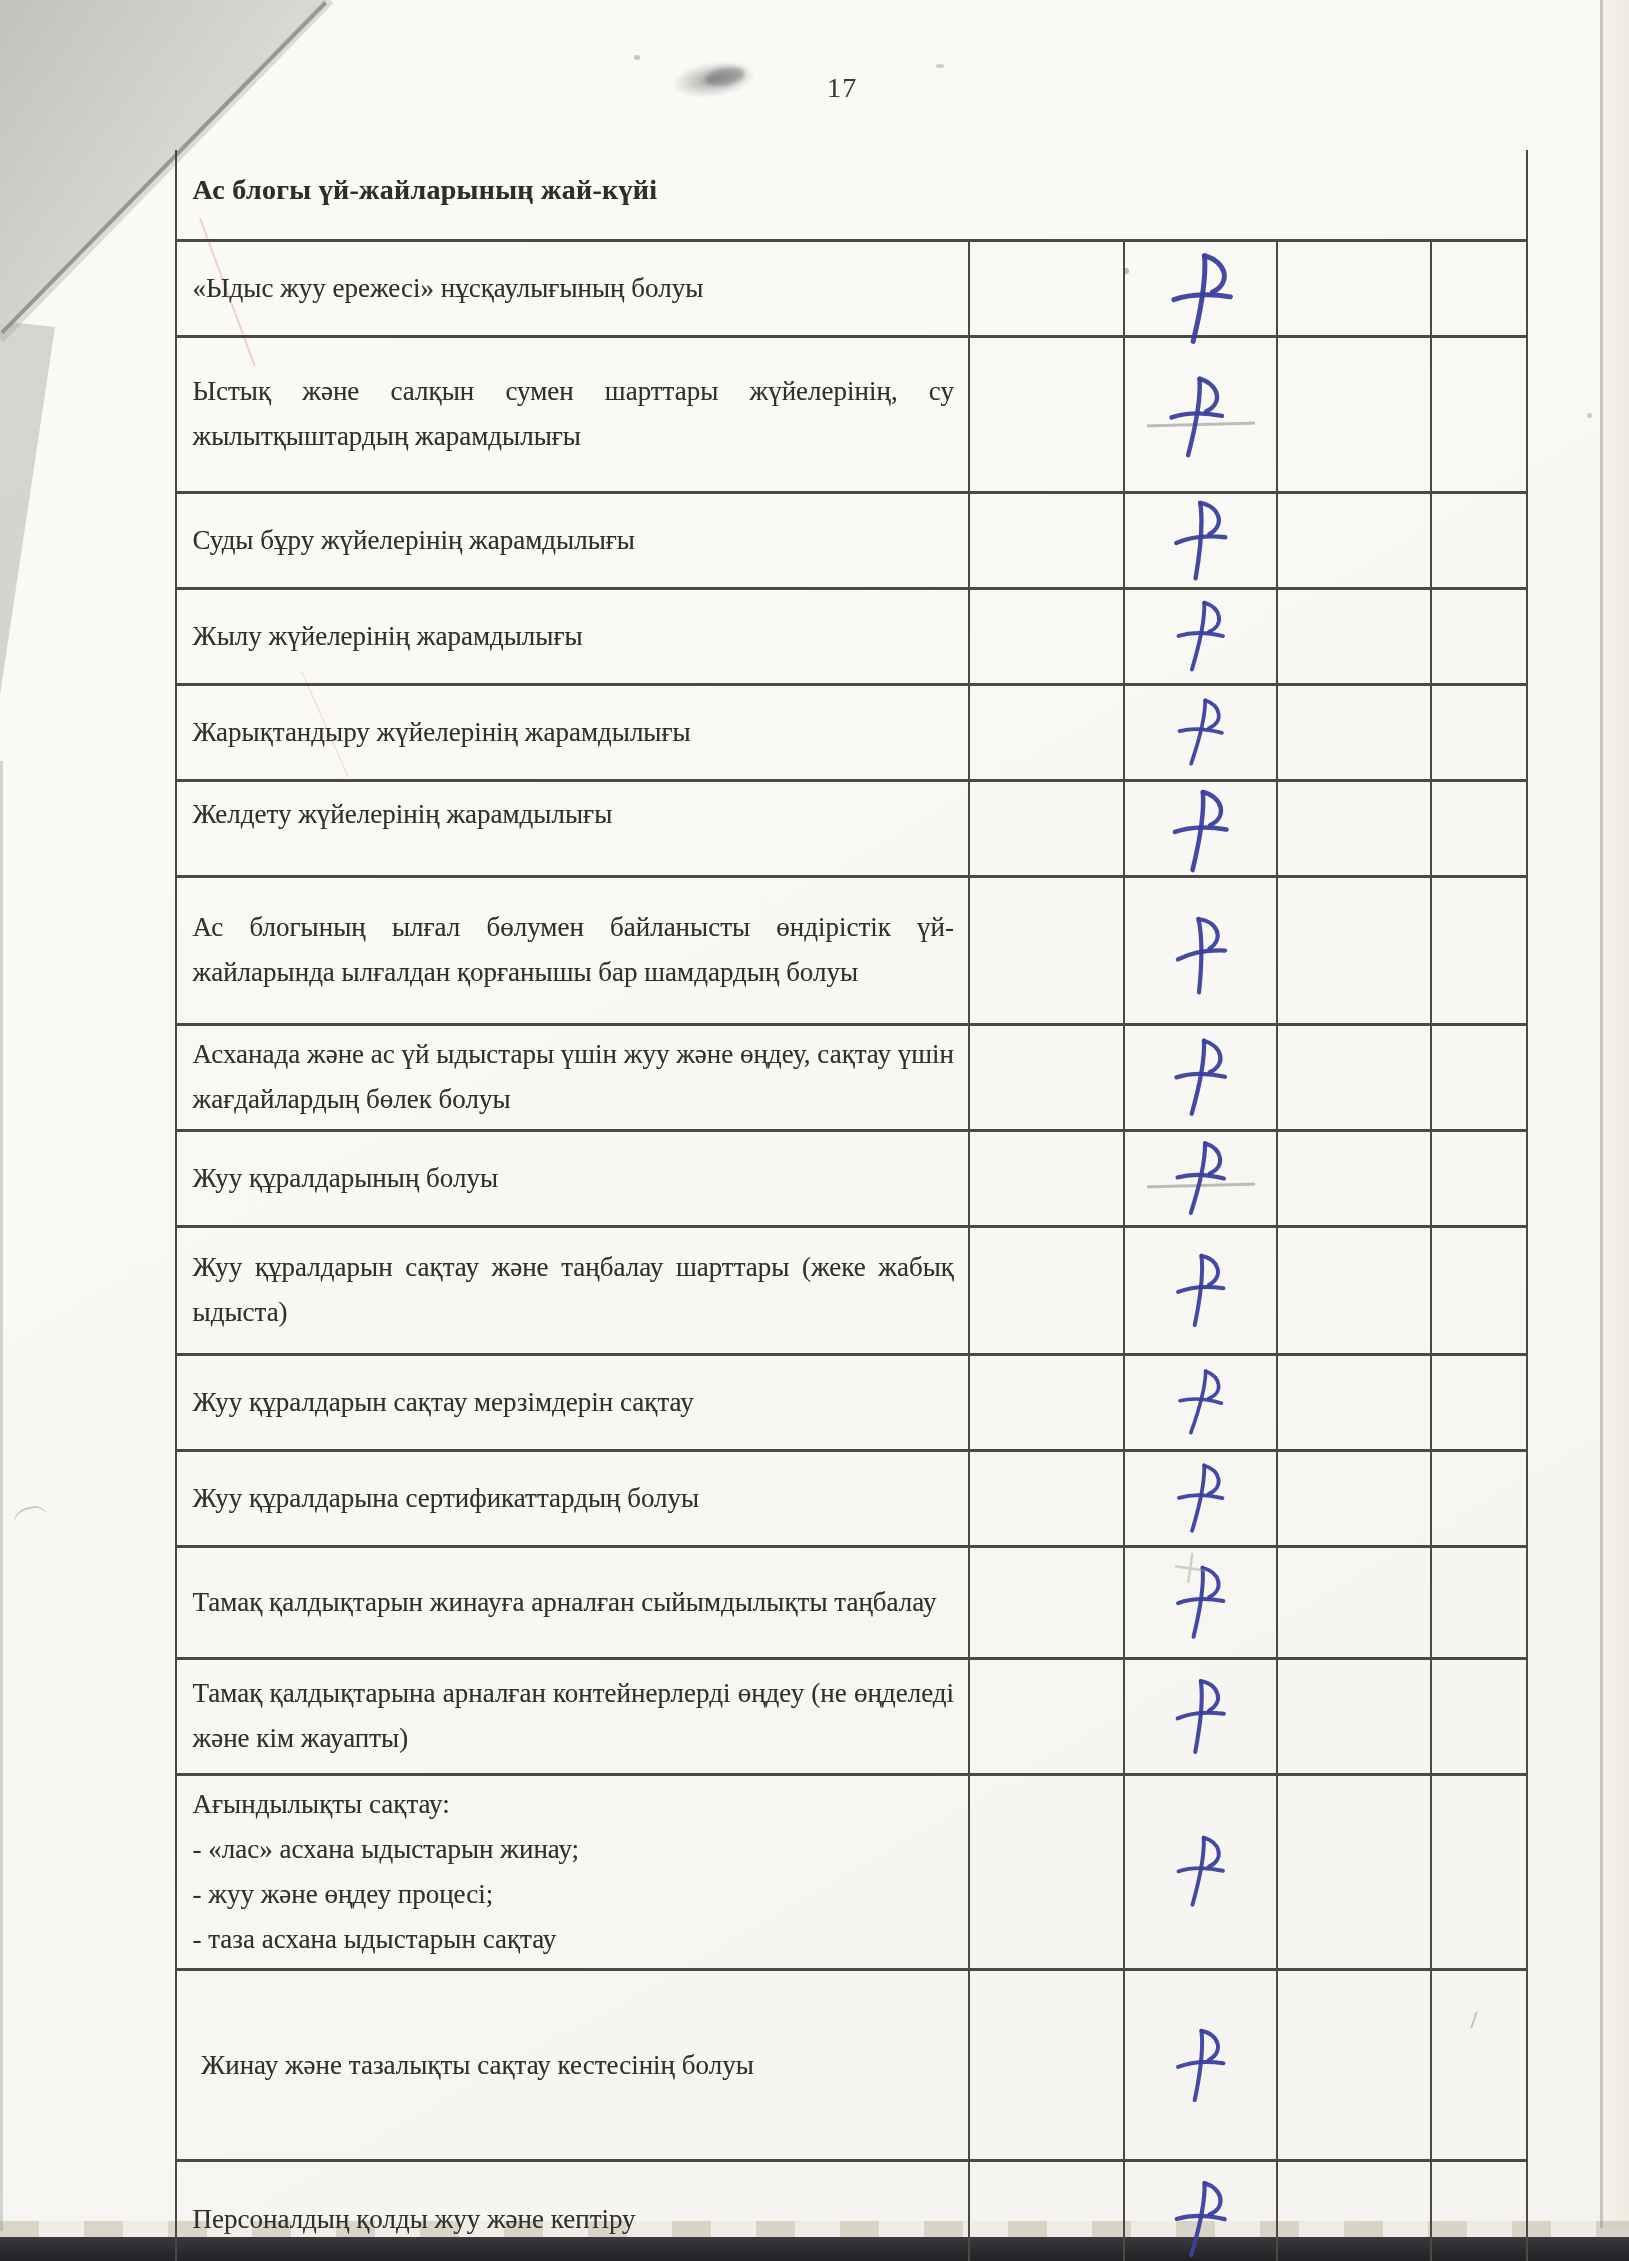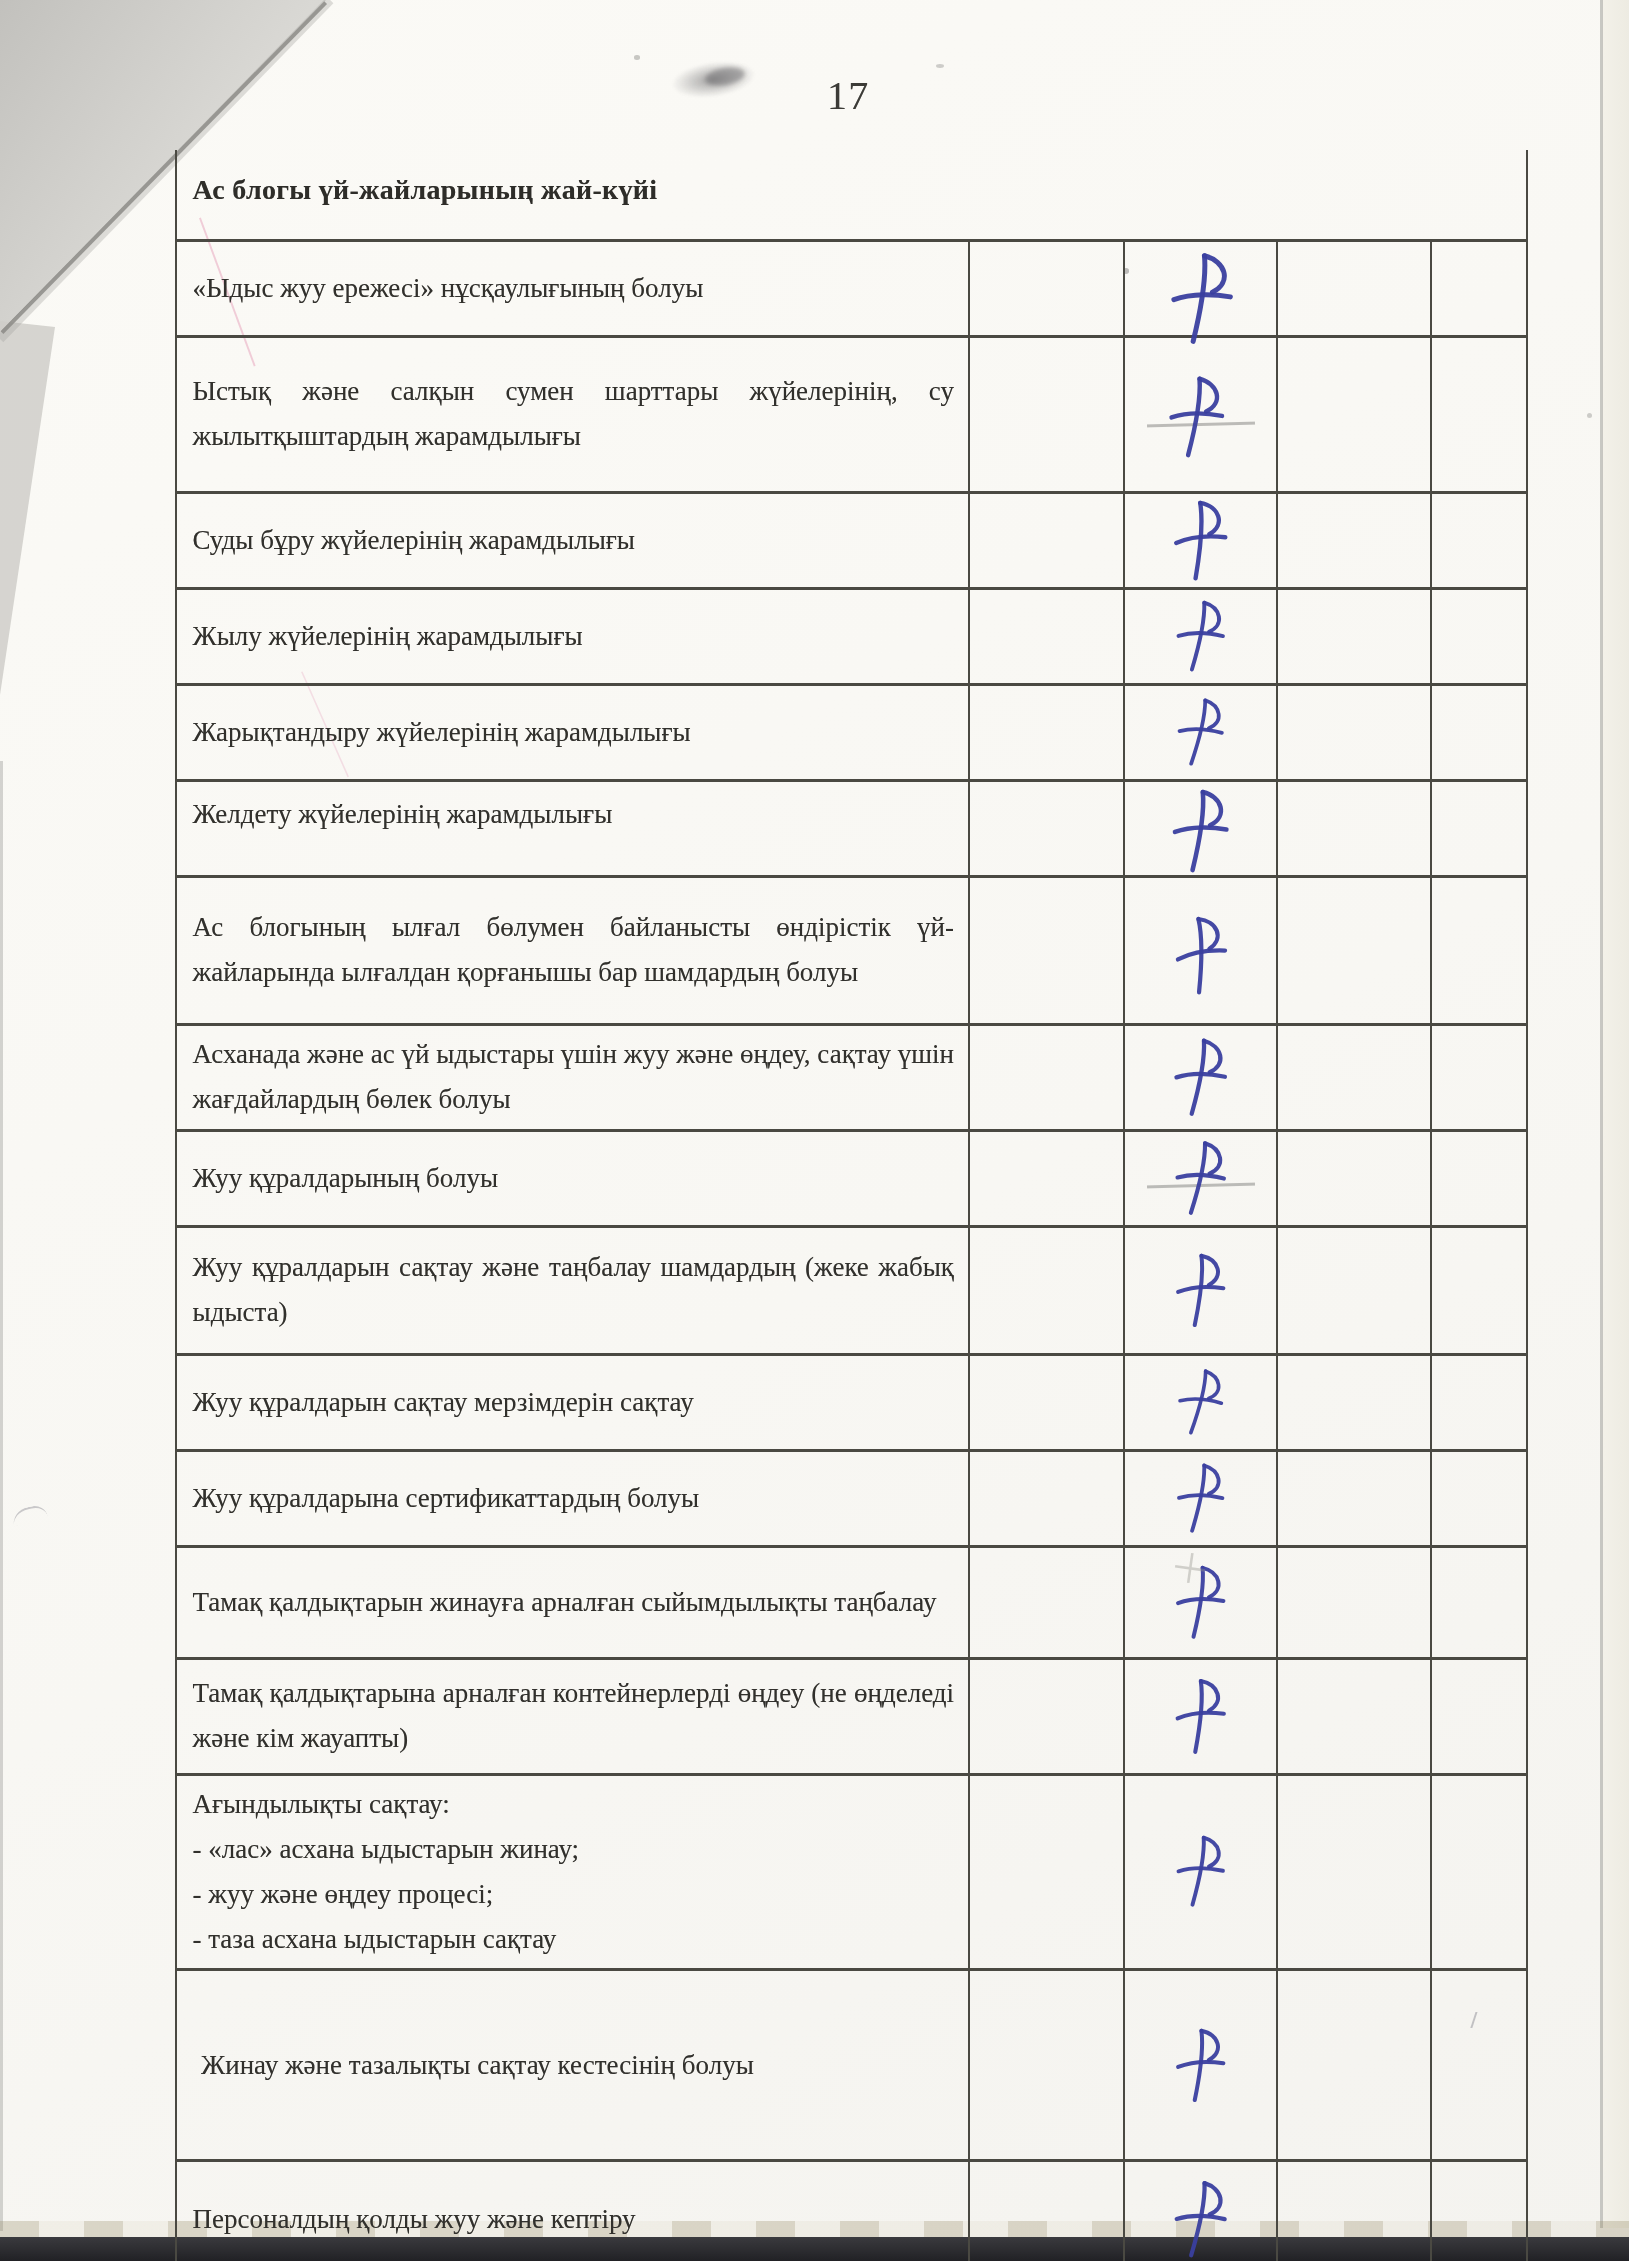--- a/index.html
+++ b/index.html
@@ -28,21 +28,21 @@
     background:repeating-linear-gradient(90deg,rgba(150,138,100,.30) 0 39px,rgba(195,185,155,.12) 39px 84px);
     filter:blur(0.6px);}
   .band-dark{position:absolute;left:0;right:0;top:2237px;height:24px;
     background:linear-gradient(180deg,#3a3a3e,#212125);}
   .pencil-squiggle{position:absolute;left:11.6px;top:1507px;width:35px;height:14px;
     border-top:2.6px solid #9a99a0;border-radius:50% 40% 0 0/100% 80% 0 0;opacity:.5;transform:rotate(-12deg);}
   .pencil-tick{position:absolute;left:1473px;top:2012px;width:9px;height:15.5px;
     border-left:2.6px solid #8e8d95;transform:skewX(-18deg);opacity:.5;}
 
   
-  .page-number{position:absolute;left:827px;top:72px;font-size:40px;color:#3c3b37;
+  .page-number{position:absolute;left:827px;top:72px;font-size:28px;color:#3c3b37;
     letter-spacing:1.3px;text-shadow:0 0 0.6px rgba(60,59,55,.4);}
 
   
   #checklist{position:absolute;left:175px;top:150px;width:1351px;
     border-collapse:collapse;table-layout:fixed;}
   #checklist td{border:2.6px solid #4a4942;border-top-width:3.2px;border-bottom-width:3.2px;
     vertical-align:middle;background:transparent;}
   #checklist tr.header-row td{border-top:none;font-weight:bold;font-size:28px;
     color:#2e2d29;padding:0 15.5px 9px 15.5px;letter-spacing:0.3px;
     text-shadow:0 0 0.6px rgba(46,45,41,.4);}
@@ -280,21 +280,21 @@
         <path d="M58 12 C61 45 51 100 41 141" stroke="#3a3f9f"></path>
         <path d="M58 12 C90 20 100 52 70 67" stroke="#3a3f9f"></path>
         <path d="M12 78 C40 68 75 70 97 74" stroke="#3a3f9f"></path>
       </svg>
     </td>
     <td class="c-c"></td>
     <td class="c-d"></td>
   </tr>
         <tr>
     <td class="c-text">
-      <div class="txt">Жуу құралдарын сақтау және таңбалау шамдардың (жеке жабық ыдыста)</div>
+      <div class="txt">Жуу құралдарын сақтау және таңбалау шарттары (жеке жабық ыдыста)</div>
     </td>
     <td class="c-a"></td>
     <td class="c-b">
       <svg class="mark" viewBox="0 0 110 150">
         <path d="M58 12 C61 45 51 100 41 141" stroke="#3a3f9f"></path>
         <path d="M58 12 C90 20 100 52 70 67" stroke="#3a3f9f"></path>
         <path d="M12 78 C40 68 75 70 97 74" stroke="#3a3f9f"></path>
       </svg>
     </td>
     <td class="c-c"></td>

